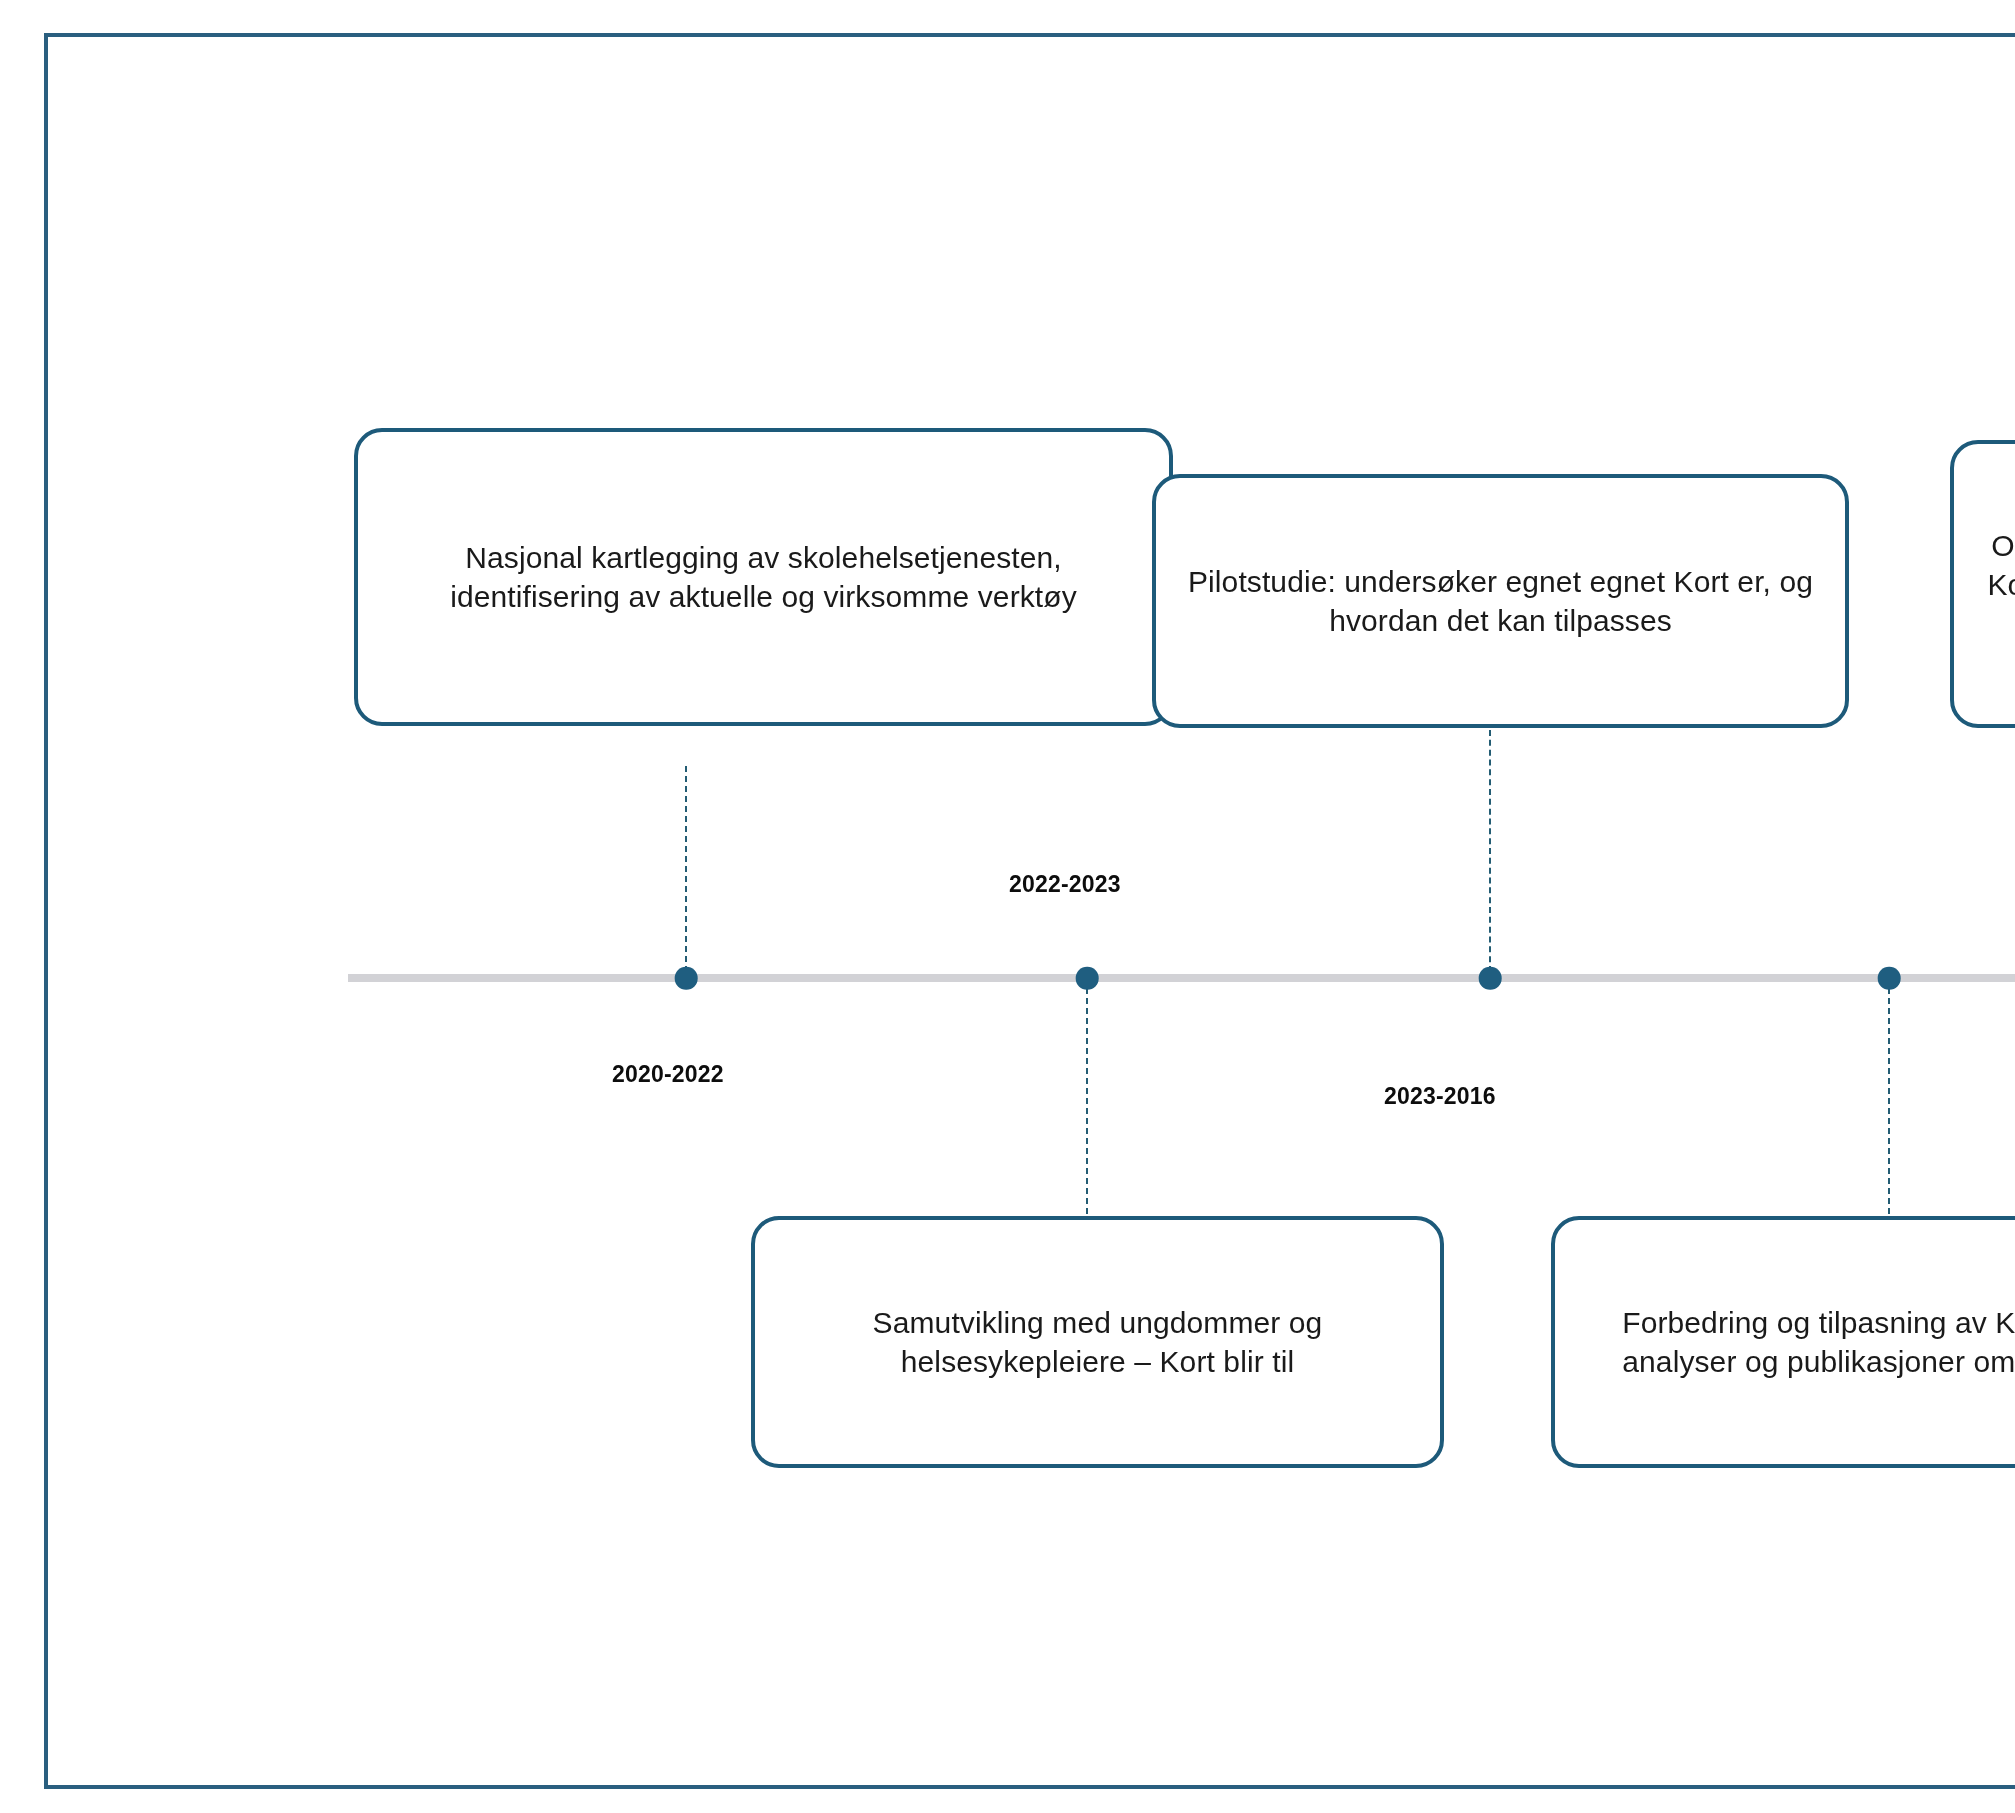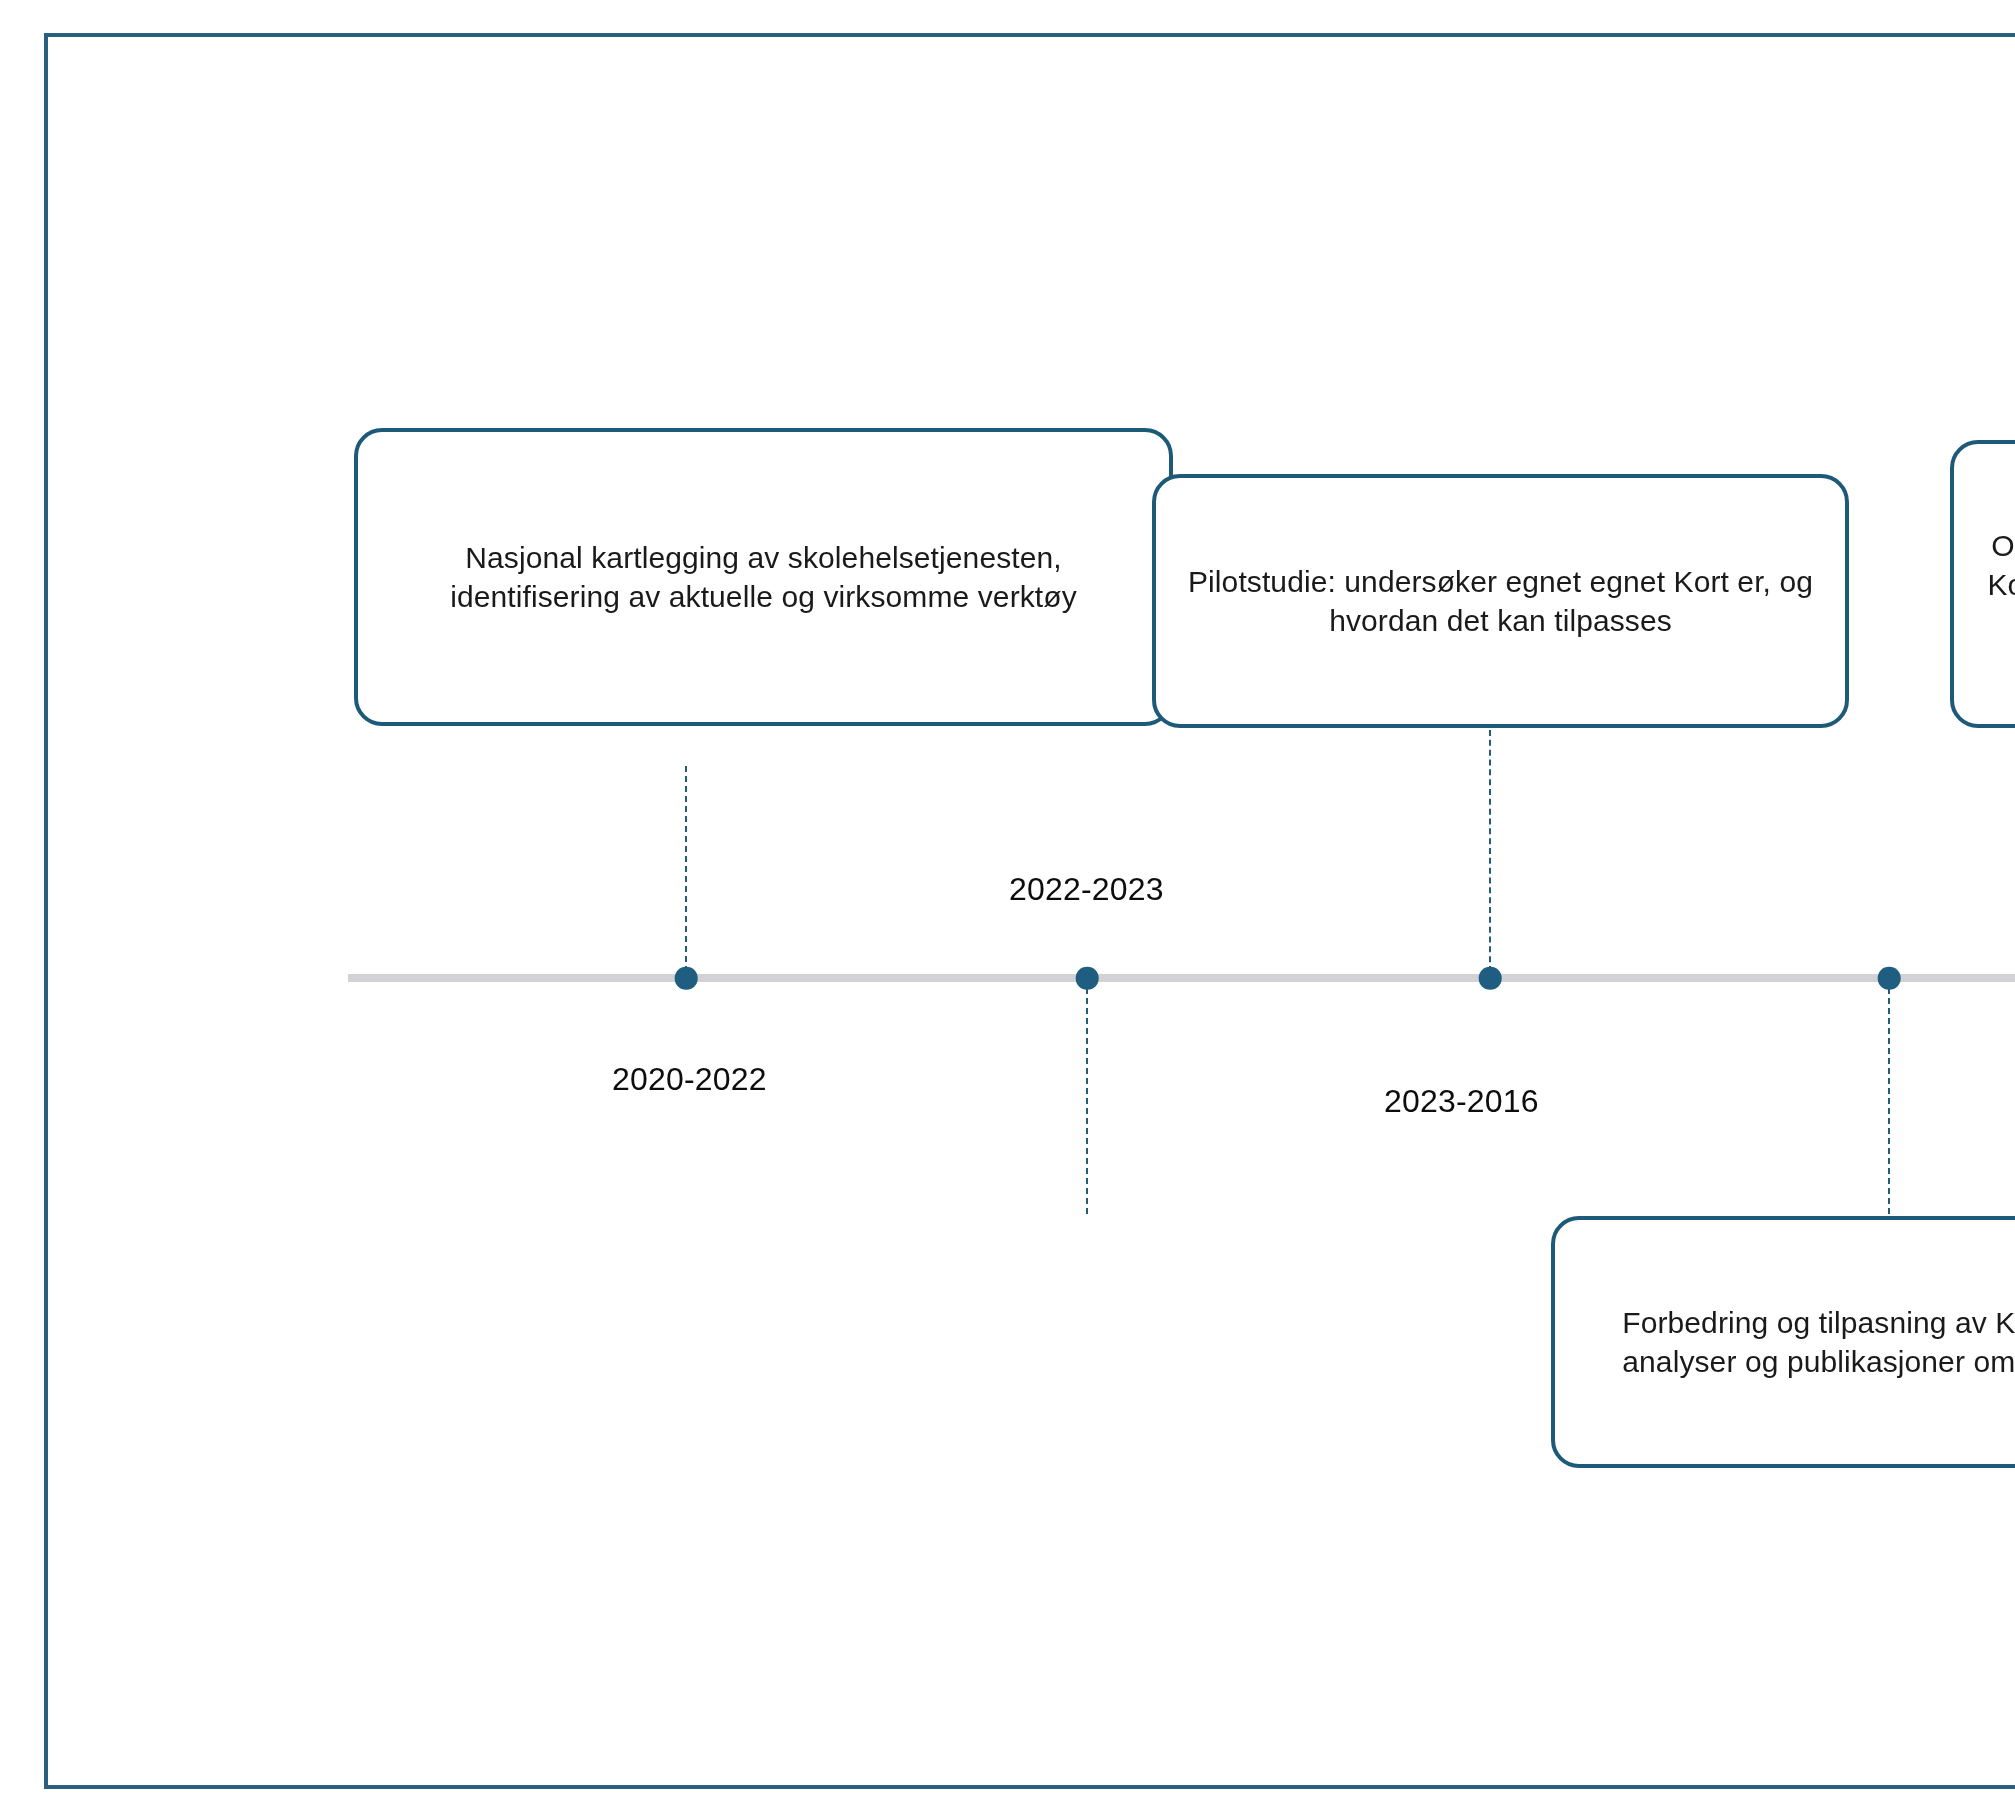--- a/index.html
+++ b/index.html
@@ -64,22 +64,22 @@
     font-size:30px;
     line-height:1.30;
     color:#1a1a1a;
     font-weight:400;
     letter-spacing:0.1px;
   }
 
   
   .date-label{
     position:absolute;
-    font-size:32px;
-    font-weight:normal;
+    font-size:23px;
+    font-weight:bold;
     color:#0d0d0d;
     white-space:nowrap;
     letter-spacing:0.2px;
   }
 </style>
 </head>
 <body>
 
 <div id="stage">
 
@@ -102,20 +102,23 @@
     </div>
 
     <div class="event-box" style="left:1104px; top:437px; width:697px; height:254px;">
       <span class="event-text">Pilotstudie: undersøker egnet egnet Kort er, og hvordan det kan tilpasses</span>
     </div>
 
     <div class="event-box" style="left:1902px; top:403px; width:691px; height:288px;">
       <span class="event-text">Oppstart effektstudie: Undersøker effekten av Kort-verktøy sammenliknet med samtaler som vanlig</span>
     </div>
 
+    <div class="event-box" style="left:703px; top:1179px; width:693px; height:252px;">
+      <span class="event-text">Samutvikling med ungdommer og helsesykepleiere – Kort blir til</span>
+    </div>
 
     <div class="event-box" style="left:1503px; top:1179px; width:697px; height:252px;">
       <span class="event-text">Forbedring og tilpasning av Kort, oppstart analyser og publikasjoner om pilotstudien</span>
     </div>
 
     <div class="date-label" style="left:564px; top:1024px;">2020-2022</div>
 
     <div class="date-label" style="left:961px; top:834px;">2022-2023</div>
 
     <div class="date-label" style="left:1336px; top:1046px;">2023-2016</div>

